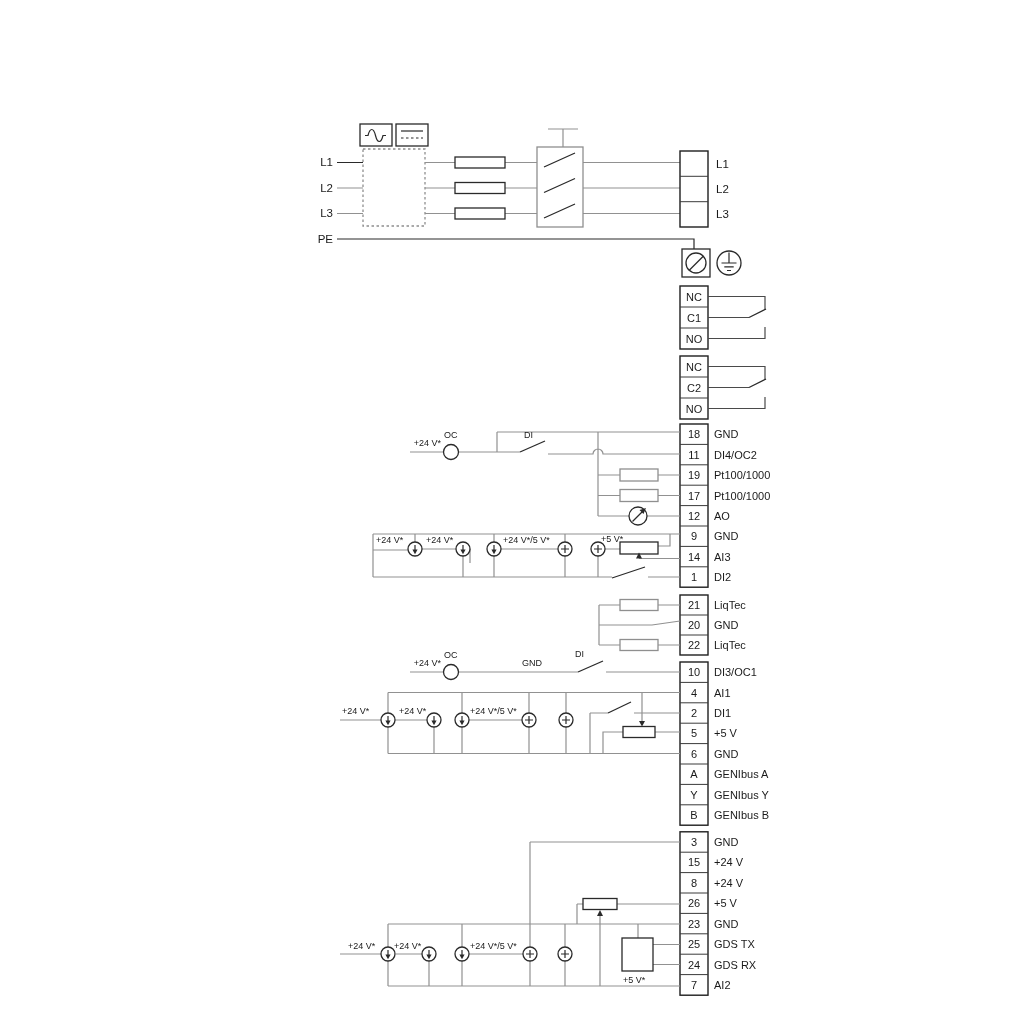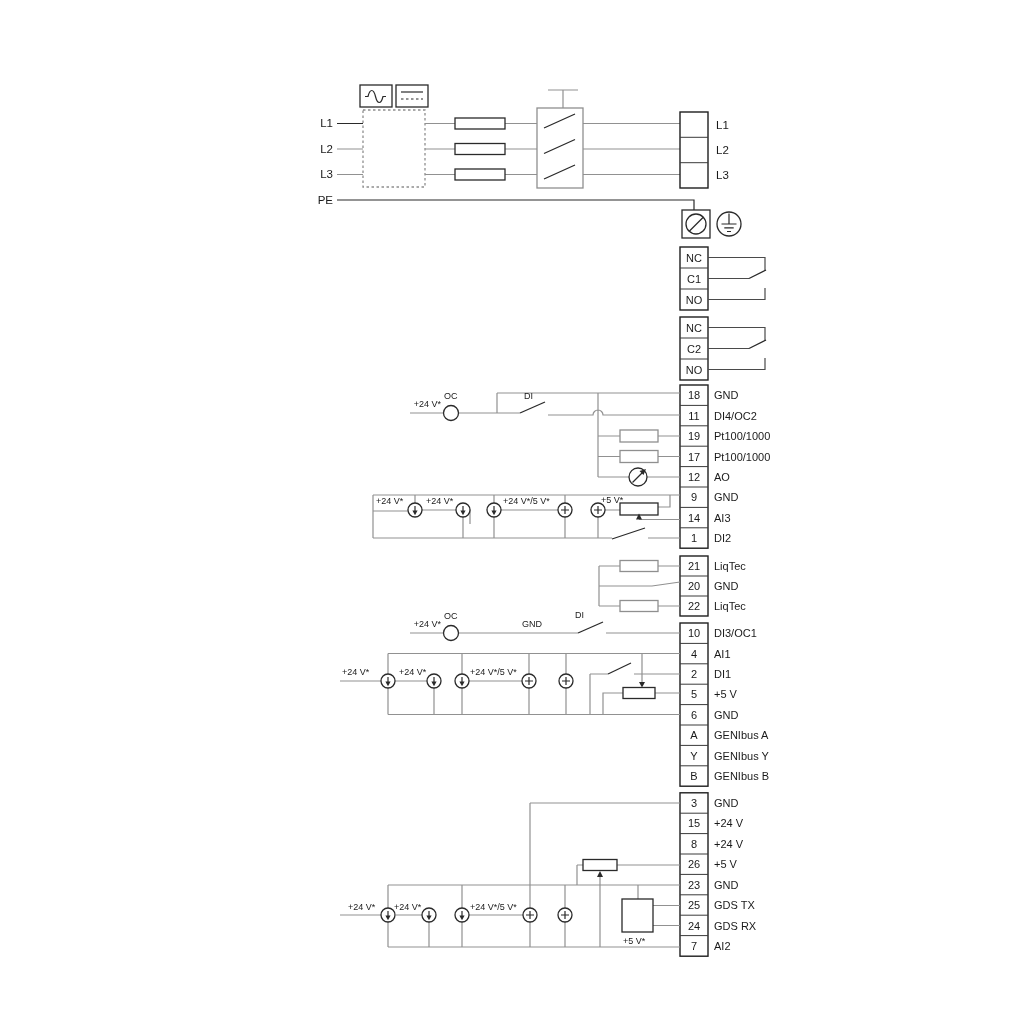--- a/index.html
+++ b/index.html
@@ -1,16 +1,16 @@
 <!DOCTYPE html>
 <html><head>
 <meta charset="utf-8">
 <style>
   html,body{margin:0;padding:0;background:#ffffff;}
-  .stage{width:1024px;height:980px;position:relative;background:#fde047;}
+  .stage{width:1024px;height:980px;position:relative;background:#fde047;margin-top:39px;}
   svg{display:block;}
   text{font-family:"Liberation Sans",sans-serif;fill:#1a1a1a;}
   .t11{font-size:11px;}
   .t115{font-size:11.5px;}
   .t9{font-size:9px;}
   .mid{text-anchor:middle;}
   .end{text-anchor:end;}
   .wg{stroke:#919191;fill:none;stroke-width:1.2;}
   .wb{stroke:#2a2a2a;fill:none;stroke-width:1.2;}
   .wd{stroke:#4a4a4a;fill:none;stroke-width:1.2;}

